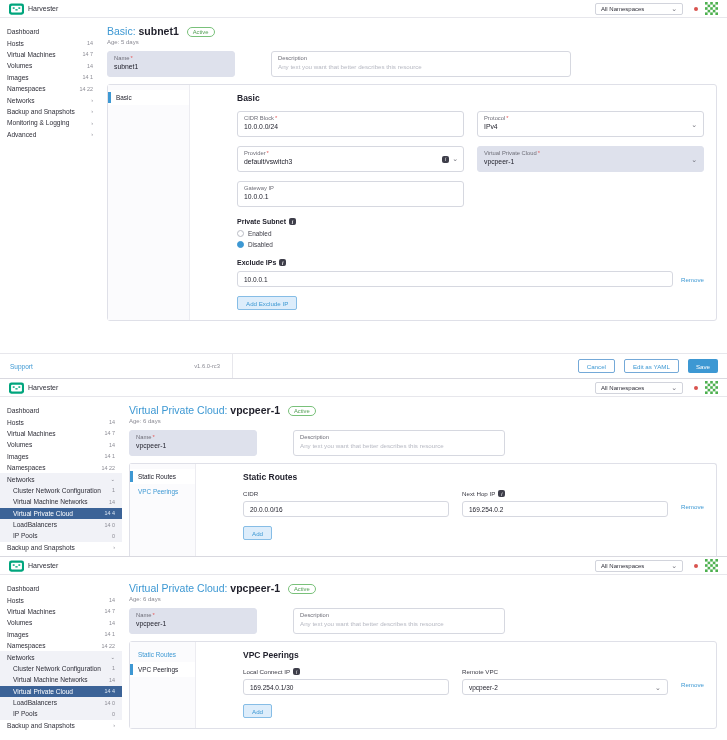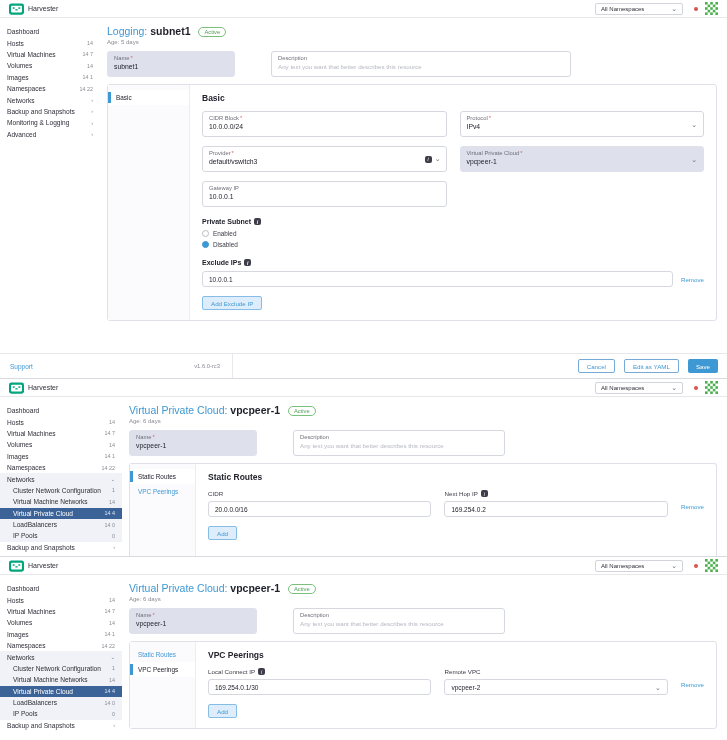--- a/index.html
+++ b/index.html
@@ -49,21 +49,21 @@
   .fvalue { font-size:6.8px; color:#23232e; margin-top:2px; }
   .fplaceholder { font-size:6.2px; color:#b6b8c2; margin-top:2px; }
   .req { color:#e85b5b; margin-left:1px; }
   .chev-r { position:absolute; right:6px; top:50%; transform:translateY(-50%);
     color:#6e6e78; font-size:7px; line-height:1; }
   .iconpair { position:absolute; right:5px; top:50%; transform:translateY(-50%);
     display:flex; align-items:center; gap:3px; }
   .namebox { width:128px; }
   .descbox-lg { width:300px; } .descbox-sm { width:212px; }
 
-  .card { border:1px solid #dfe0e8; border-radius:3px; margin-top:7px; display:flex; background:#fff; }
+  .card { border:1px solid #dfe0e8; border-radius:3px; margin-top:7px; display:flex; background:#fff;gap:35px; }
   .card.clip { min-height:96px; border-bottom:none; border-radius:3px 3px 0 0; }
   .tabcol { background:#fbfbfd; border-right:1px solid #ececf1; padding-top:5px; flex-shrink:0; }
   .tabcol.w1 { width:82px; } .tabcol.w2 { width:66px; }
   .tab { font-size:6.4px; padding:4px 8px; color:#3d98d3; position:relative; cursor:pointer; white-space:nowrap; }
   .tab.active { color:#23232e; background:#fff; }
   .tab.active::before { content:""; position:absolute; left:0; top:2px; bottom:2px; width:2.5px; background:#3d98d3; }
   .formcol { flex:1; padding:8px 12px 10px; min-width:0; }
   .sectitle { font-size:8.5px; color:#23232e; font-weight:600; margin-bottom:8px; }
   .grid2 { display:grid; grid-template-columns:1fr 1fr; gap:9px 13px; }
 
@@ -177,21 +177,21 @@
           <span class="nbadge">›</span>
         </div>
       <div class="nitem">
           <span>Advanced</span>
           <span class="nbadge">›</span>
         </div>
     </nav>
 
     <div class="main">
       <div class="rtitle">
-        <span class="rtype">Logging:</span>
+        <span class="rtype">Basic:</span>
         <span class="rname">subnet1</span>
         <span class="badge-active">Active</span>
       </div>
       <div class="age">Age: 5 days</div>
 
       <div class="metarow">
         <div class="fbox disabled namebox">
           <div class="flabel"><span>Name</span><span class="req">*</span></div>
           <div class="fvalue">subnet1</div>
         </div>

